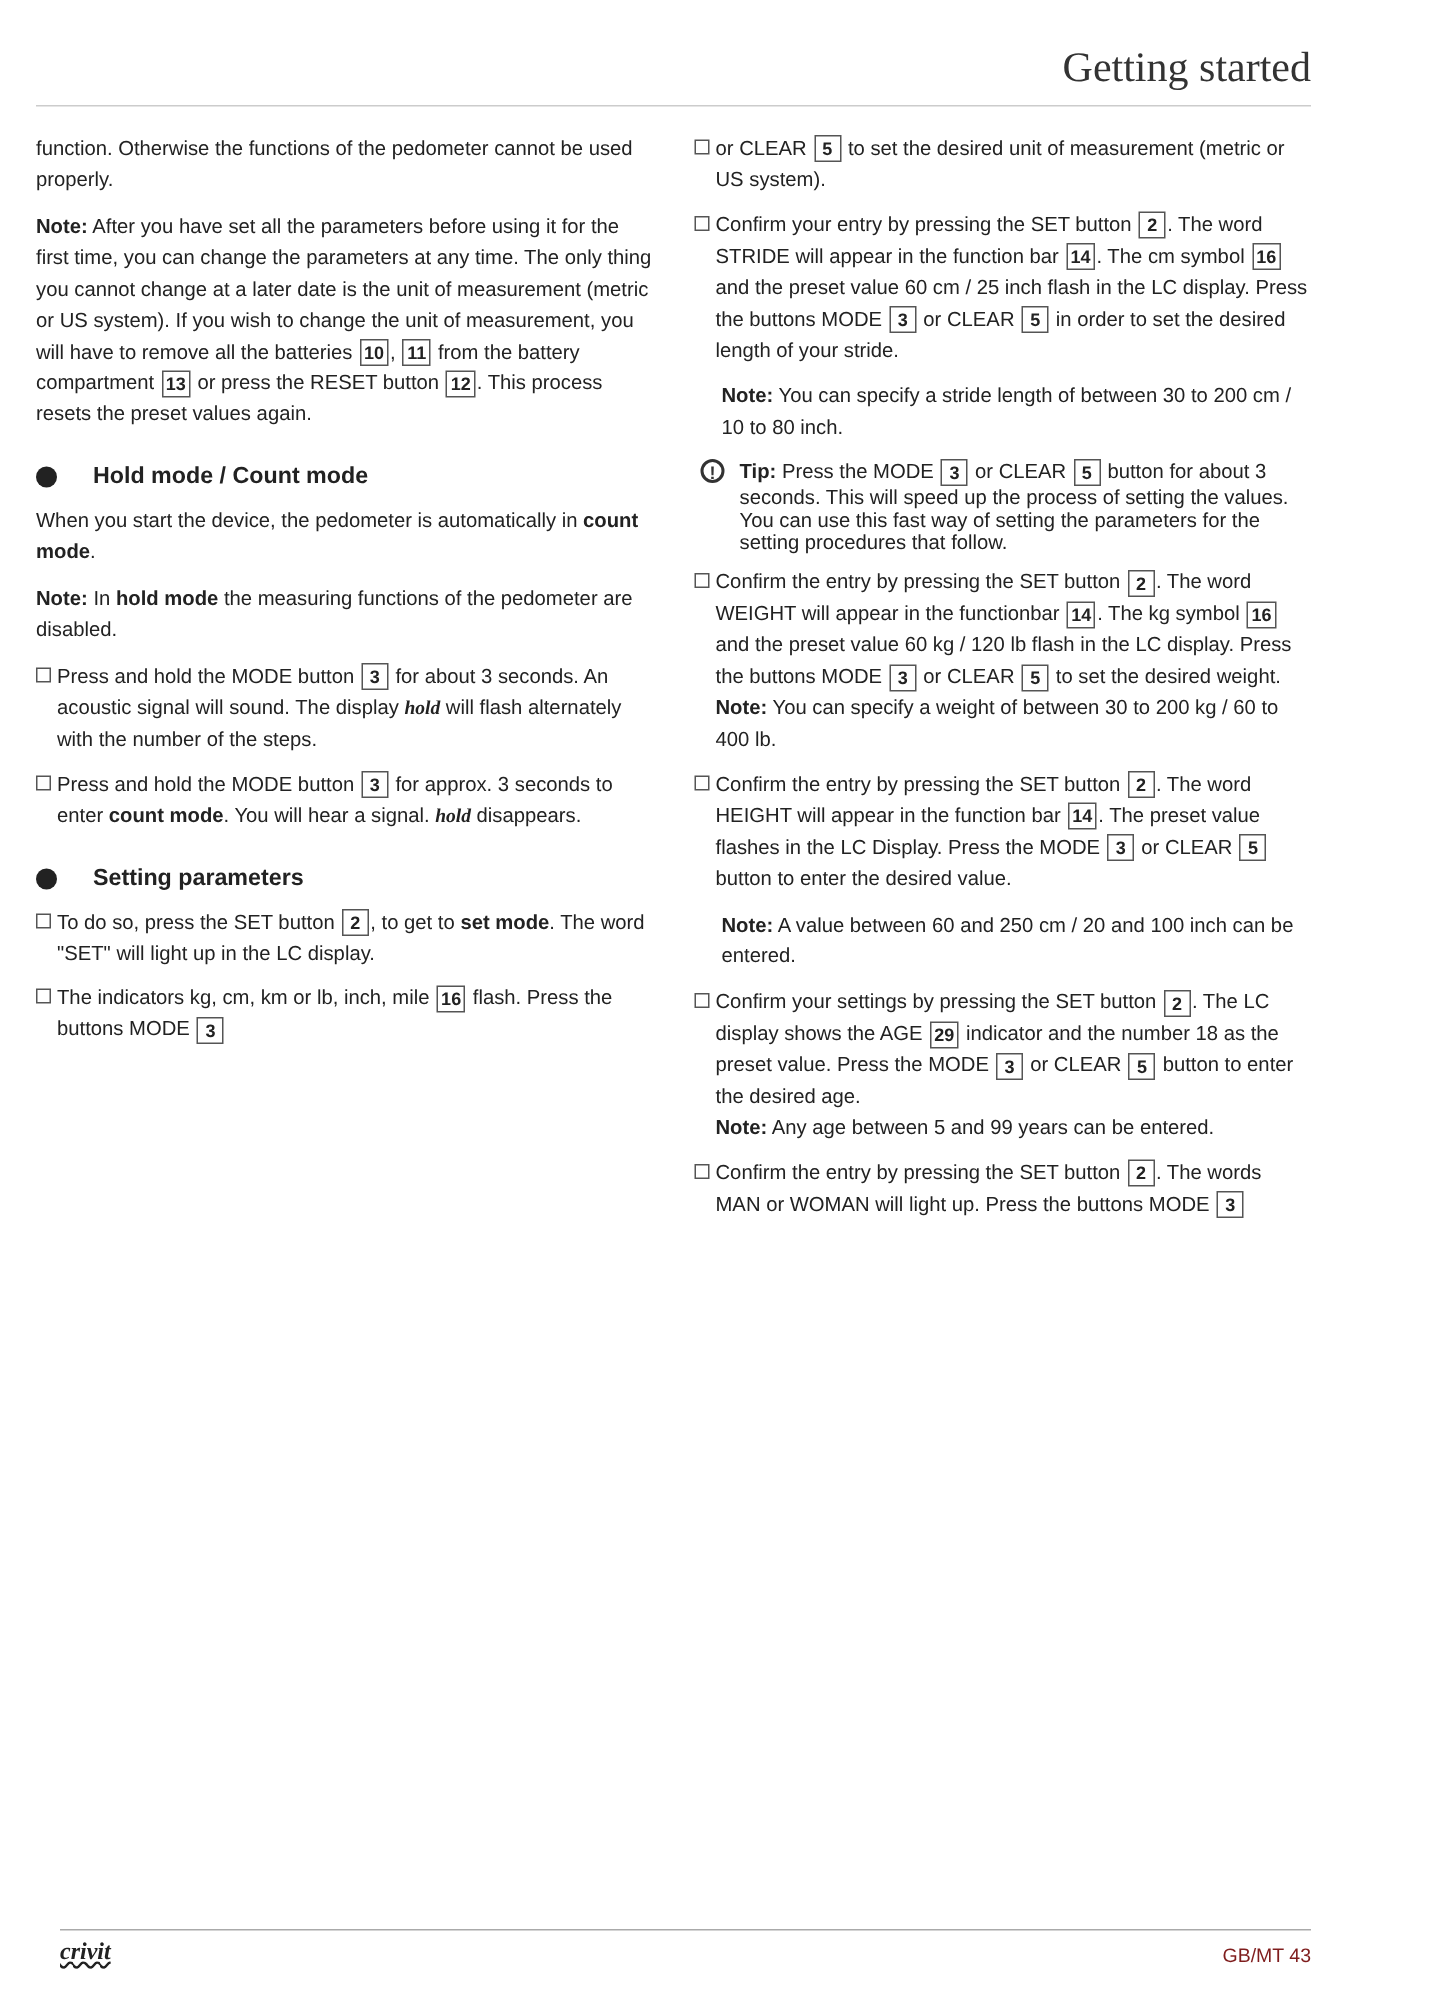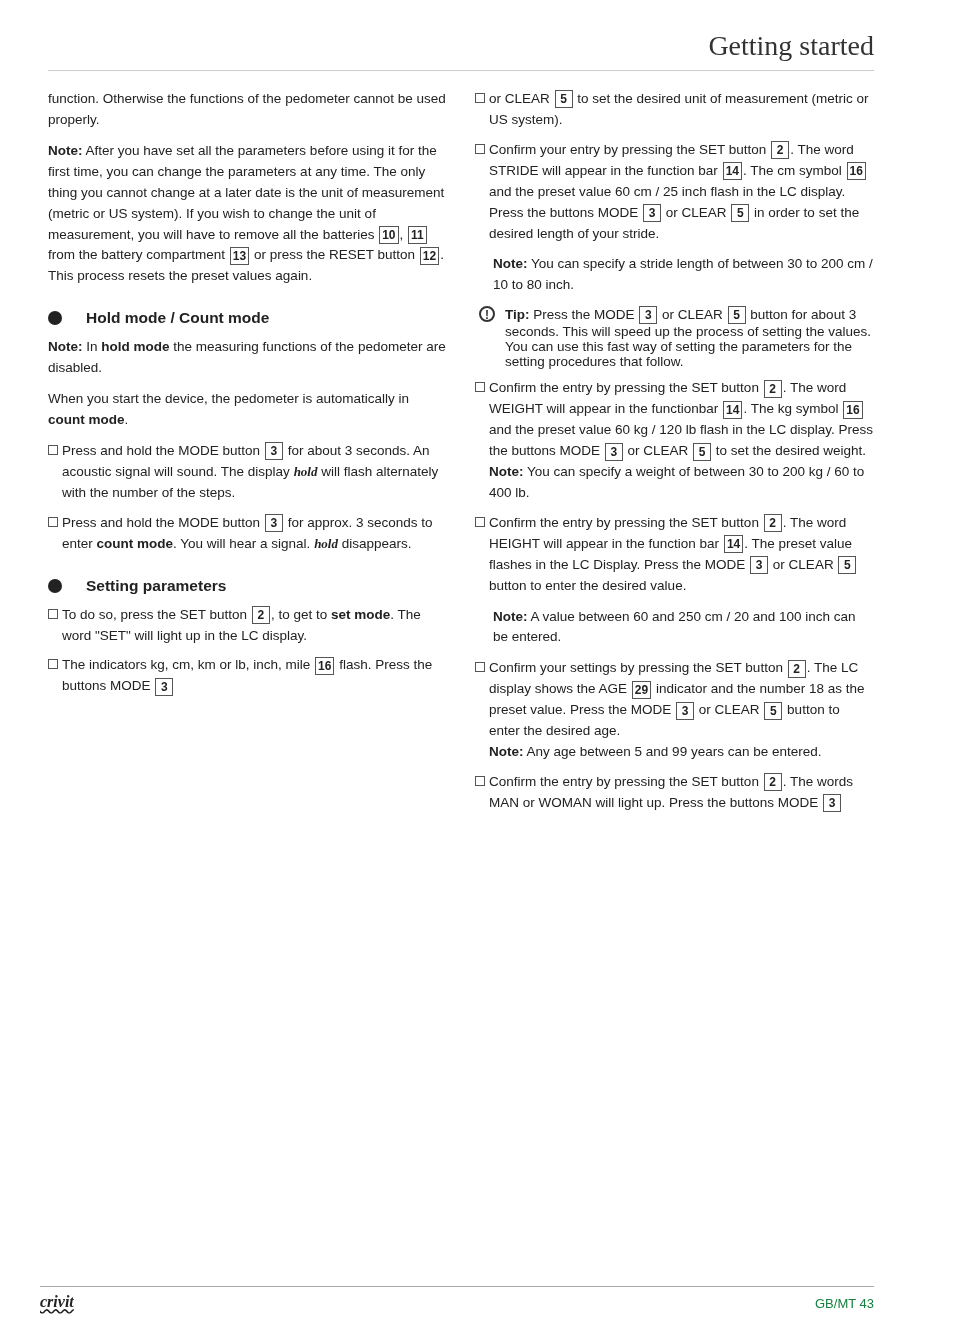--- a/index.html
+++ b/index.html
@@ -8,21 +8,21 @@
       min-height: 1343px;
       background: #fff;
       font-family: Arial, Helvetica, sans-serif;
       font-size: 13.5px;
       color: #222;
       position: relative;
     }
     .page {
       width: 914px;
       min-height: 1343px;
-      padding: 30px 40px 50px 48px;
+      padding: 30px 40px 50px 24px;
       position: relative;
     }
     .header {
       text-align: right;
       font-size: 28px;
       font-weight: normal;
       color: #333;
       margin-bottom: 18px;
       border-bottom: 1px solid #ccc;
       padding-bottom: 8px;
@@ -138,21 +138,21 @@
     .footer-brand {
       font-size: 16px;
       font-style: italic;
       font-weight: bold;
       font-family: Georgia, serif;
       text-decoration: underline;
       text-decoration-style: wavy;
     }
     .footer-page {
       font-size: 13px;
-      color: #15803d;
+      color: #7f1d1d;
     }
   </style>
 </head>
 <body>
 
 <div class="page">
 
   <div class="header">
     <span>Getting started</span>
   </div>
@@ -165,22 +165,22 @@
 
       <p>
         <strong>Note:</strong> After you have set all the parameters before using it for the first time, you can change the parameters at any time. The only thing you cannot change at a later date is the unit of measurement (metric or US system). If you wish to change the unit of measurement, you will have to remove all the batteries <span class="kbd">10</span>, <span class="kbd">11</span> from the battery compartment <span class="kbd">13</span> or press the RESET button <span class="kbd">12</span>. This process resets the preset values again.
       </p>
 
       <div class="section-heading">
         <span class="bullet-circle"></span>
         <span>Hold mode / Count mode</span>
       </div>
 
+      <p>When you start the device, the pedometer is automatically in <strong>count mode</strong>.</p>
       <p><strong>Note:</strong> In <strong>hold mode</strong> the measuring functions of the pedometer are disabled.</p>
-      <p>When you start the device, the pedometer is automatically in <strong>count mode</strong>.</p>
 
       <ul class="list-items">
         <li>
           <span class="sq"></span>
           <span>Press and hold the MODE button <span class="kbd">3</span> for about 3 seconds. An acoustic signal will sound. The display <span class="italic-hold">hold</span> will flash alternately with the number of the steps.</span>
         </li>
         <li>
           <span class="sq"></span>
           <span>Press and hold the MODE button <span class="kbd">3</span> for approx. 3 seconds to enter <strong>count mode</strong>. You will hear a signal. <span class="italic-hold">hold</span> disappears.</span>
         </li>

